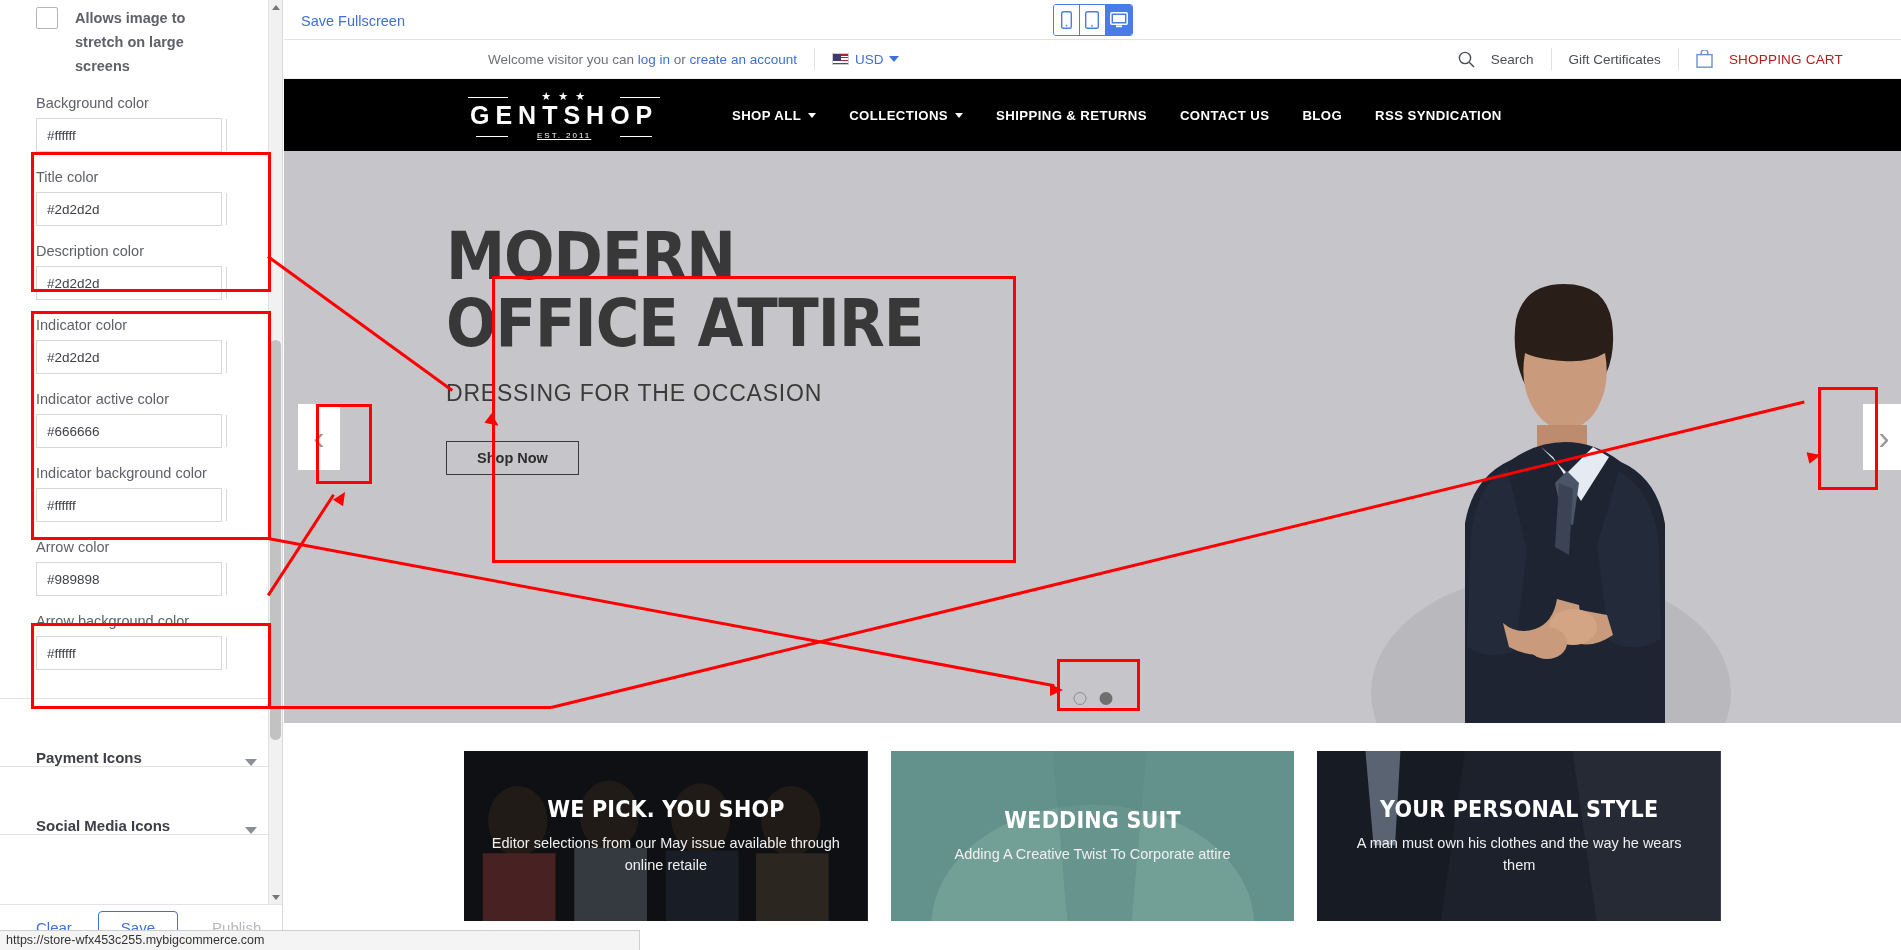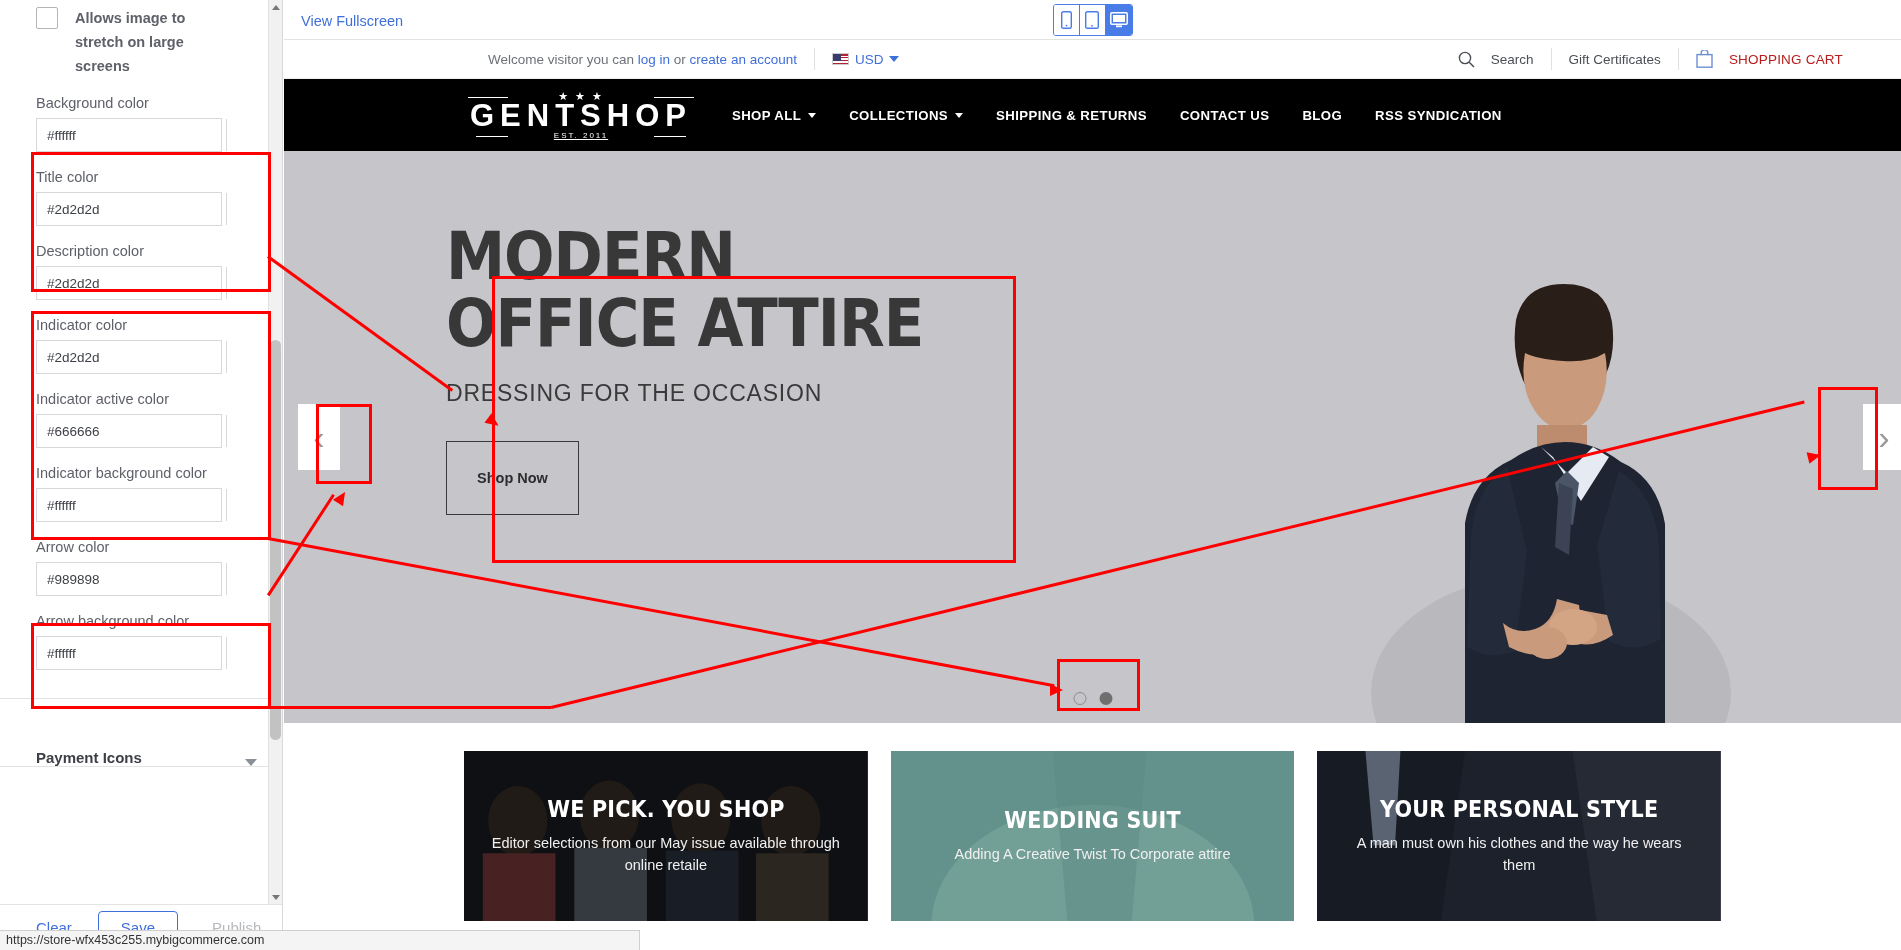--- a/index.html
+++ b/index.html
@@ -163,21 +163,21 @@
   .logo {
     position: absolute; left: 186px; top: 50%; transform: translateY(-50%);
     text-align: center; color: #fff;
   }
   .logo-stars { font-size: 11px; letter-spacing: 2px; position: relative; height: 12px; }
   .logo-stars .line {
     position: absolute; top: 7px; width: 40px; height: 1px; background: #fff;
   }
   .logo-stars .line.l { left: -2px; } .logo-stars .line.r { right: -2px; }
   .logo-name {
-    font-size: 31px; font-weight: bold; letter-spacing: 6px; line-height: 27px;
+    font-size: 25px; font-weight: bold; letter-spacing: 6px; line-height: 27px;
   }
   .logo-est {
     font-size: 8px; letter-spacing: 2px; position: relative; margin-top: 2px; text-decoration: underline;
   }
   .logo-est .line {
     position: absolute; top: 5px; width: 32px; height: 1px; background: #fff;
   }
   .logo-est .line.l { left: 6px; } .logo-est .line.r { right: 6px; }
   .navmenu {
     position: absolute; left: 448px; display: flex; align-items: center; gap: 33px;
@@ -203,21 +203,21 @@
     font-size: 66px; font-weight: bold; color: #383838;
     letter-spacing: -1px; line-height: 1.02; text-transform: uppercase;
     font-family: "DejaVu Sans", sans-serif; font-stretch: condensed;
   }
   .hero-sub {
     font-size: 23px; color: #3a3a3a; letter-spacing: 0.8px; margin-top: 22px;
   }
   .hero-btn {
     margin-top: 34px; background: #c6c5ca; border: 1px solid #3a3a3a;
     color: #2d2d2d; font-size: 14.5px; font-weight: bold;
-    padding: 28px 30px; cursor: pointer; font-family: "Liberation Sans", sans-serif;
+    padding: 8px 30px; cursor: pointer; font-family: "Liberation Sans", sans-serif;
   }
   .hero-arrow {
     position: absolute; top: 50%; transform: translateY(-50%);
     width: 42px; height: 66px; background: #fff;
     display: flex; align-items: center; justify-content: center;
     cursor: pointer;
   }
   .hero-arrow.left { left: 14px; } .hero-arrow.right { right: -4px; }
   .chev-glyph { font-size: 34px; color: #989898; line-height: 1; font-weight: 300; }
   .hero-dots {
@@ -338,39 +338,43 @@
           <div class="swatch" style="background:#ffffff"></div>
         </div>
       </div>
 
       <div class="sb-divider"></div>
 
       <div class="accordion">
         <span class="accordion-title">Payment Icons</span>
         <span class="caret"></span>
       </div>
+      <div class="accordion">
+        <span class="accordion-title">Social Media Icons</span>
+        <span class="caret"></span>
+      </div>
     </div>
 
     <div class="sb-track">
       <div class="sb-arrow-up"></div>
       <div class="sb-thumb"></div>
       <div class="sb-arrow-dn"></div>
     </div>
 
     <div class="sb-footer">
       <button class="btn-clear">Clear</button>
       <button class="btn-save">Save</button>
       <button class="btn-publish">Publish</button>
     </div>
   </div>
 
   <div class="preview">
 
     <div class="pv-topbar">
-      <span class="pv-fullscreen">View Fullscreen</span>
+      <span class="pv-fullscreen">Save Fullscreen</span>
       <div class="devices">
         <div class="dev">
           <svg width="11" height="18" viewBox="0 0 11 18">
             <rect x="0.7" y="0.7" width="9.6" height="16.6" rx="1.6" fill="none" stroke="#4a7ce8" stroke-width="1.4"></rect>
             <circle cx="5.5" cy="14.6" r="0.9" fill="#4a7ce8"></circle>
           </svg>
         </div>
         <div class="dev">
           <svg width="14" height="18" viewBox="0 0 14 18">
             <rect x="0.7" y="0.7" width="12.6" height="16.6" rx="1.6" fill="none" stroke="#4a7ce8" stroke-width="1.4"></rect>

